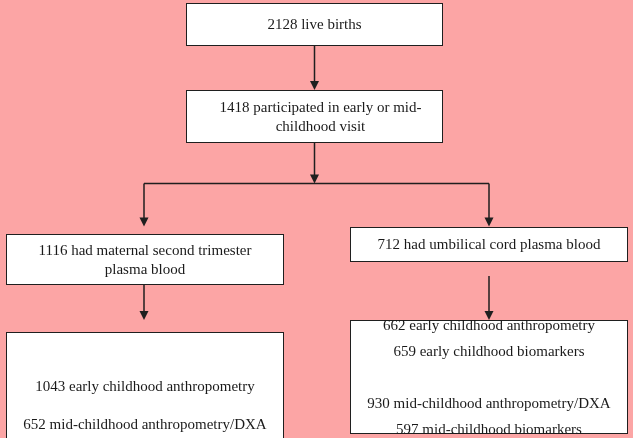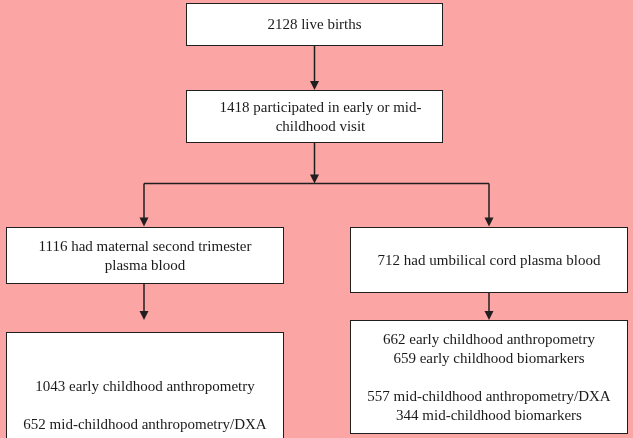--- a/index.html
+++ b/index.html
@@ -37,24 +37,24 @@
   }
   .node .wrap-label {
     max-width: 248px;
   }
   .node .line {
     min-height: 19px;
     white-space: nowrap;
   }
   #node-live-births   { left: 186px; top: 3px;   width: 257px; height: 43px; }
   #node-visit         { left: 186px; top: 90px;  width: 257px; height: 53px; padding-left: 12px; }
-  #node-maternal      { left: 6px;   top: 227px; width: 278px; height: 57px; }
-  #node-cord          { left: 350px; top: 227px; width: 278px; height: 66px; }
+  #node-maternal      { left: 6px;   top: 234px; width: 278px; height: 51px; }
+  #node-cord          { left: 350px; top: 227px; width: 278px; height: 35px; }
   #node-maternal-out  { left: 6px;   top: 332px; width: 278px; height: 147px; }
-  #node-cord-out      { left: 350px; top: 320px; width: 278px; height: 114px; }
+  #node-cord-out      { left: 350px; top: 320px; width: 278px; height: 114px; gap: 7px; }
 </style>
 </head>
 <body>
 
 <div class="stage">
 
   <svg class="connectors" width="633" height="438" viewBox="0 0 633 438" fill="none" stroke="#1f1f1f" stroke-width="1.5">
 
     <g>
       <line x1="314.5" y1="46" x2="314.5" y2="82"></line>
@@ -110,17 +110,17 @@
   <div class="node" id="node-maternal-out">
     <div class="line">1043 early childhood anthropometry</div>
     <div class="line"></div>
     <div class="line">652 mid-childhood anthropometry/DXA</div>
   </div>
 
   <div class="node" id="node-cord-out">
     <div class="line">662 early childhood anthropometry</div>
     <div class="line">659 early childhood biomarkers</div>
     <div class="line"></div>
-    <div class="line">557 mid-childhood anthropometry/DXA</div>
-    <div class="line">344 mid-childhood biomarkers</div>
+    <div class="line">930 mid-childhood anthropometry/DXA</div>
+    <div class="line">597 mid-childhood biomarkers</div>
   </div>
 
 </div>
 
 </body></html>

